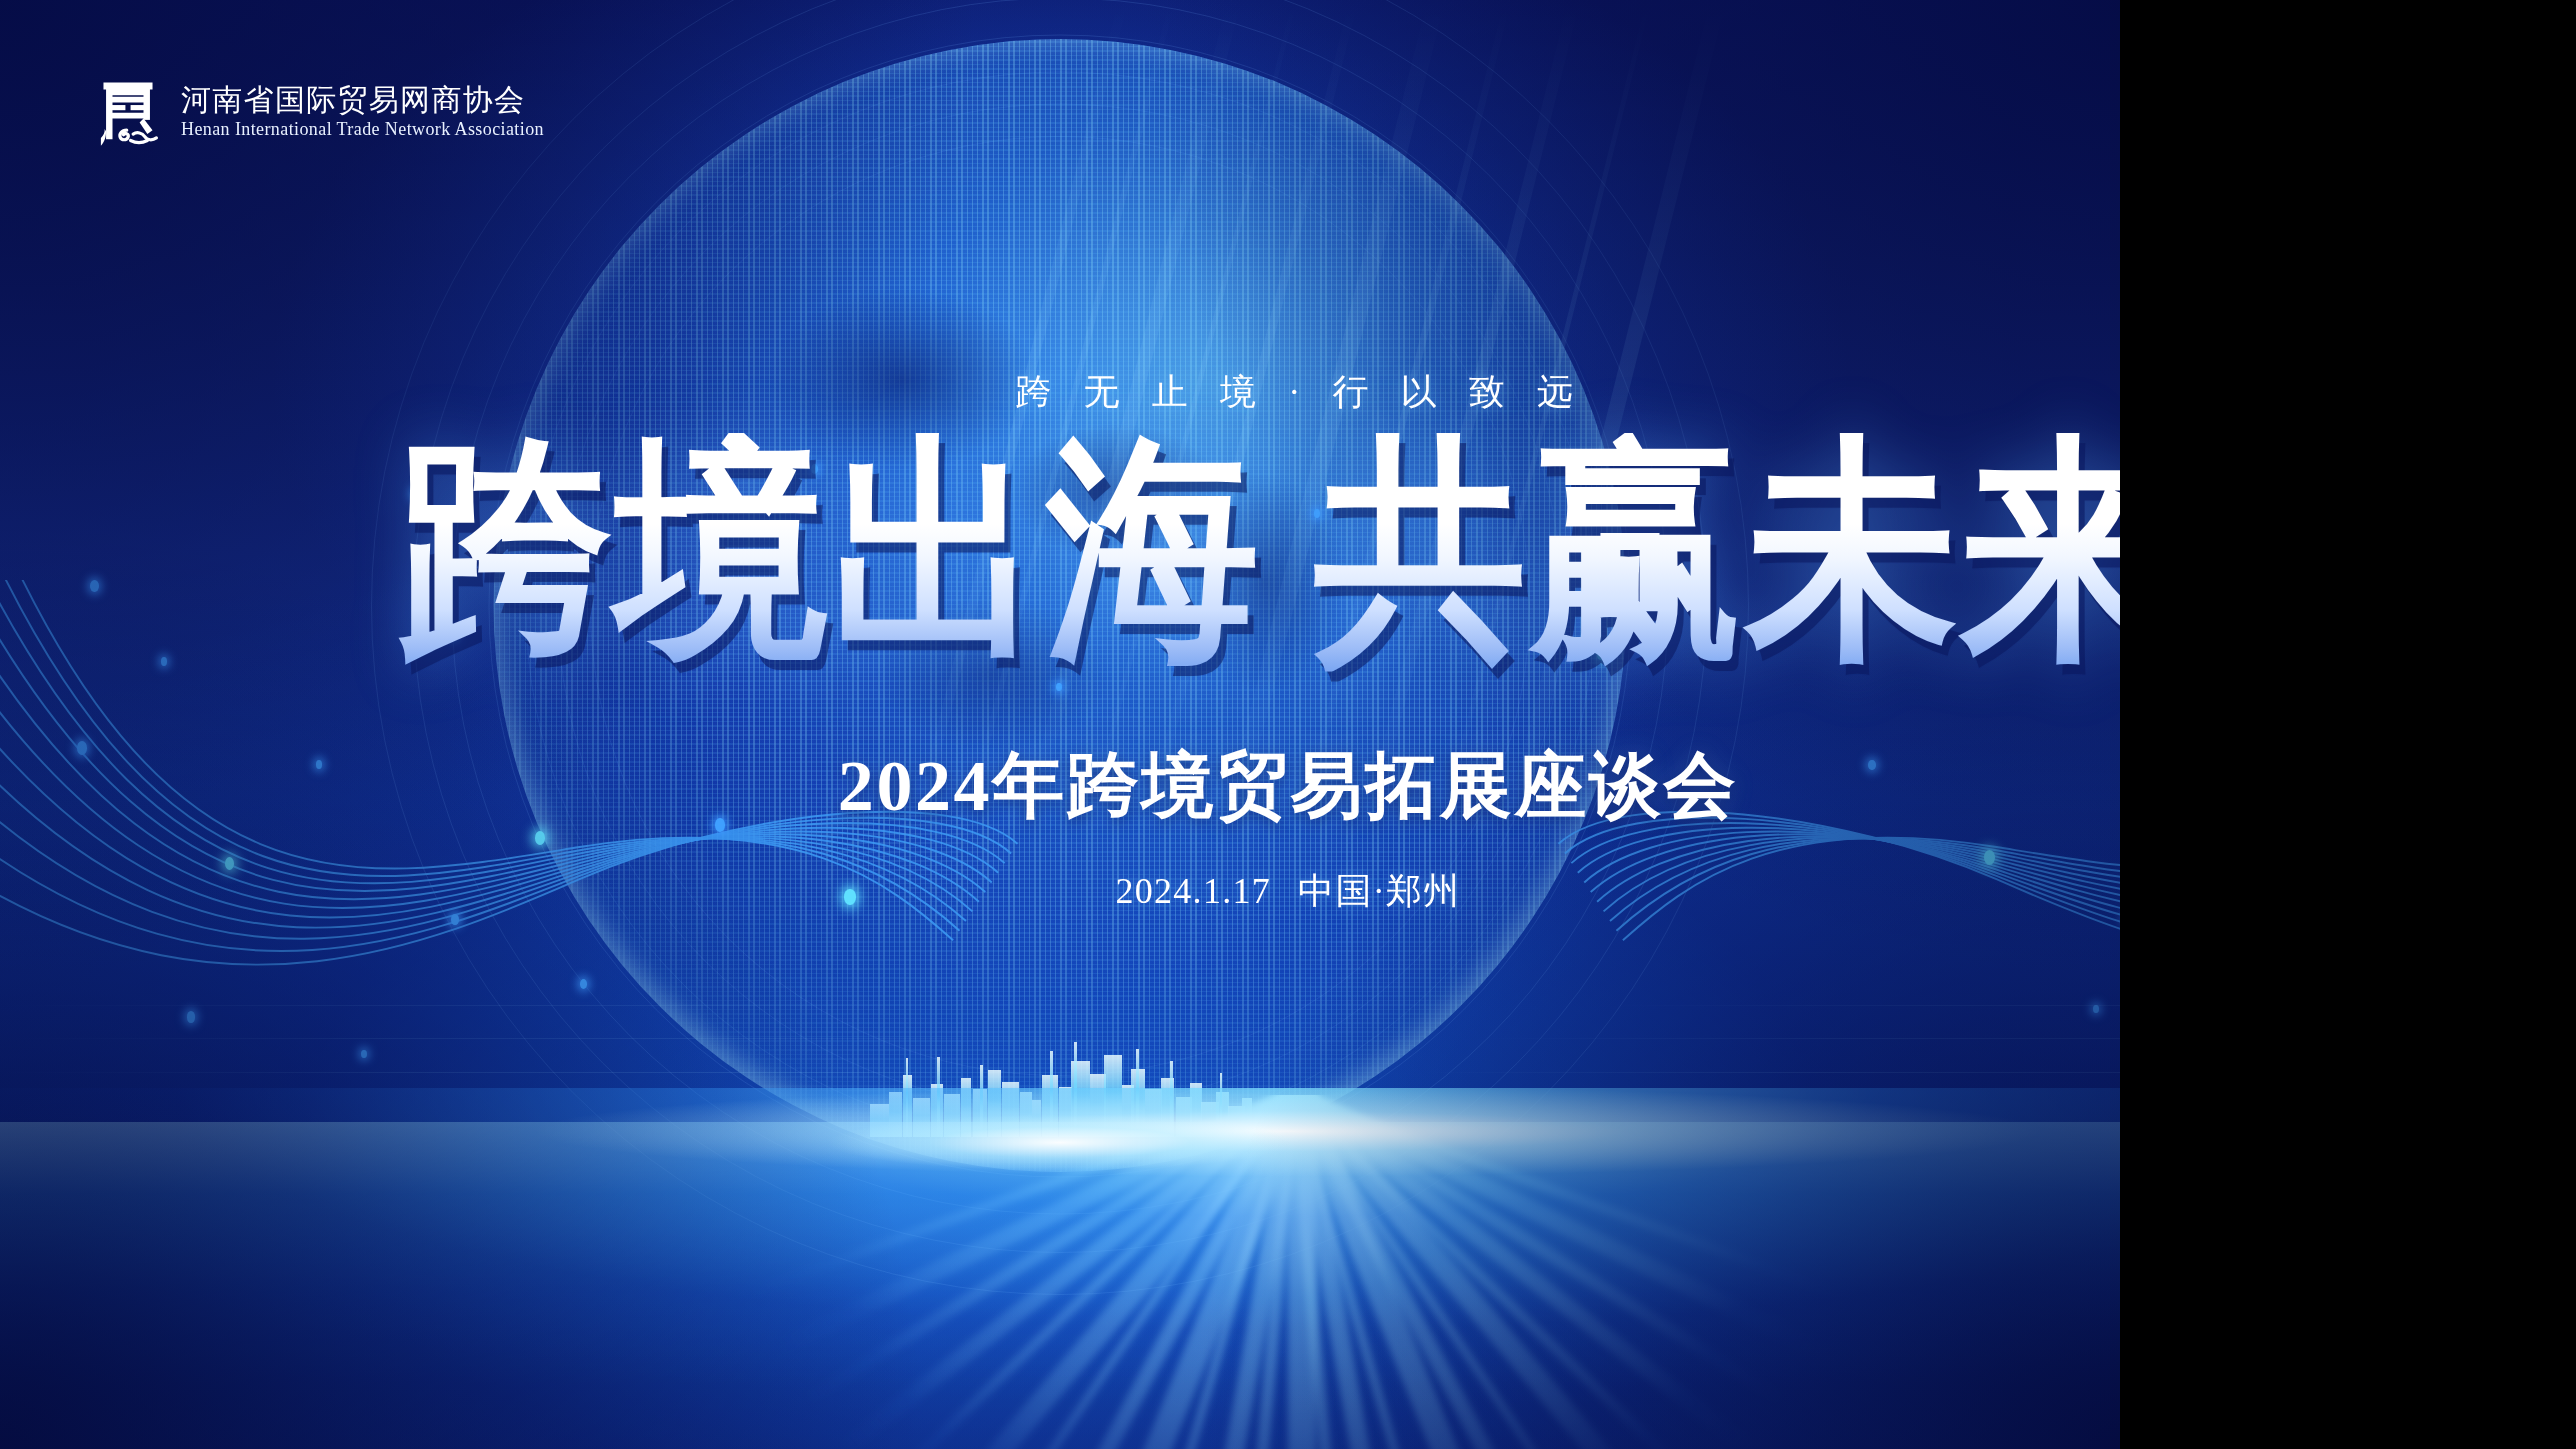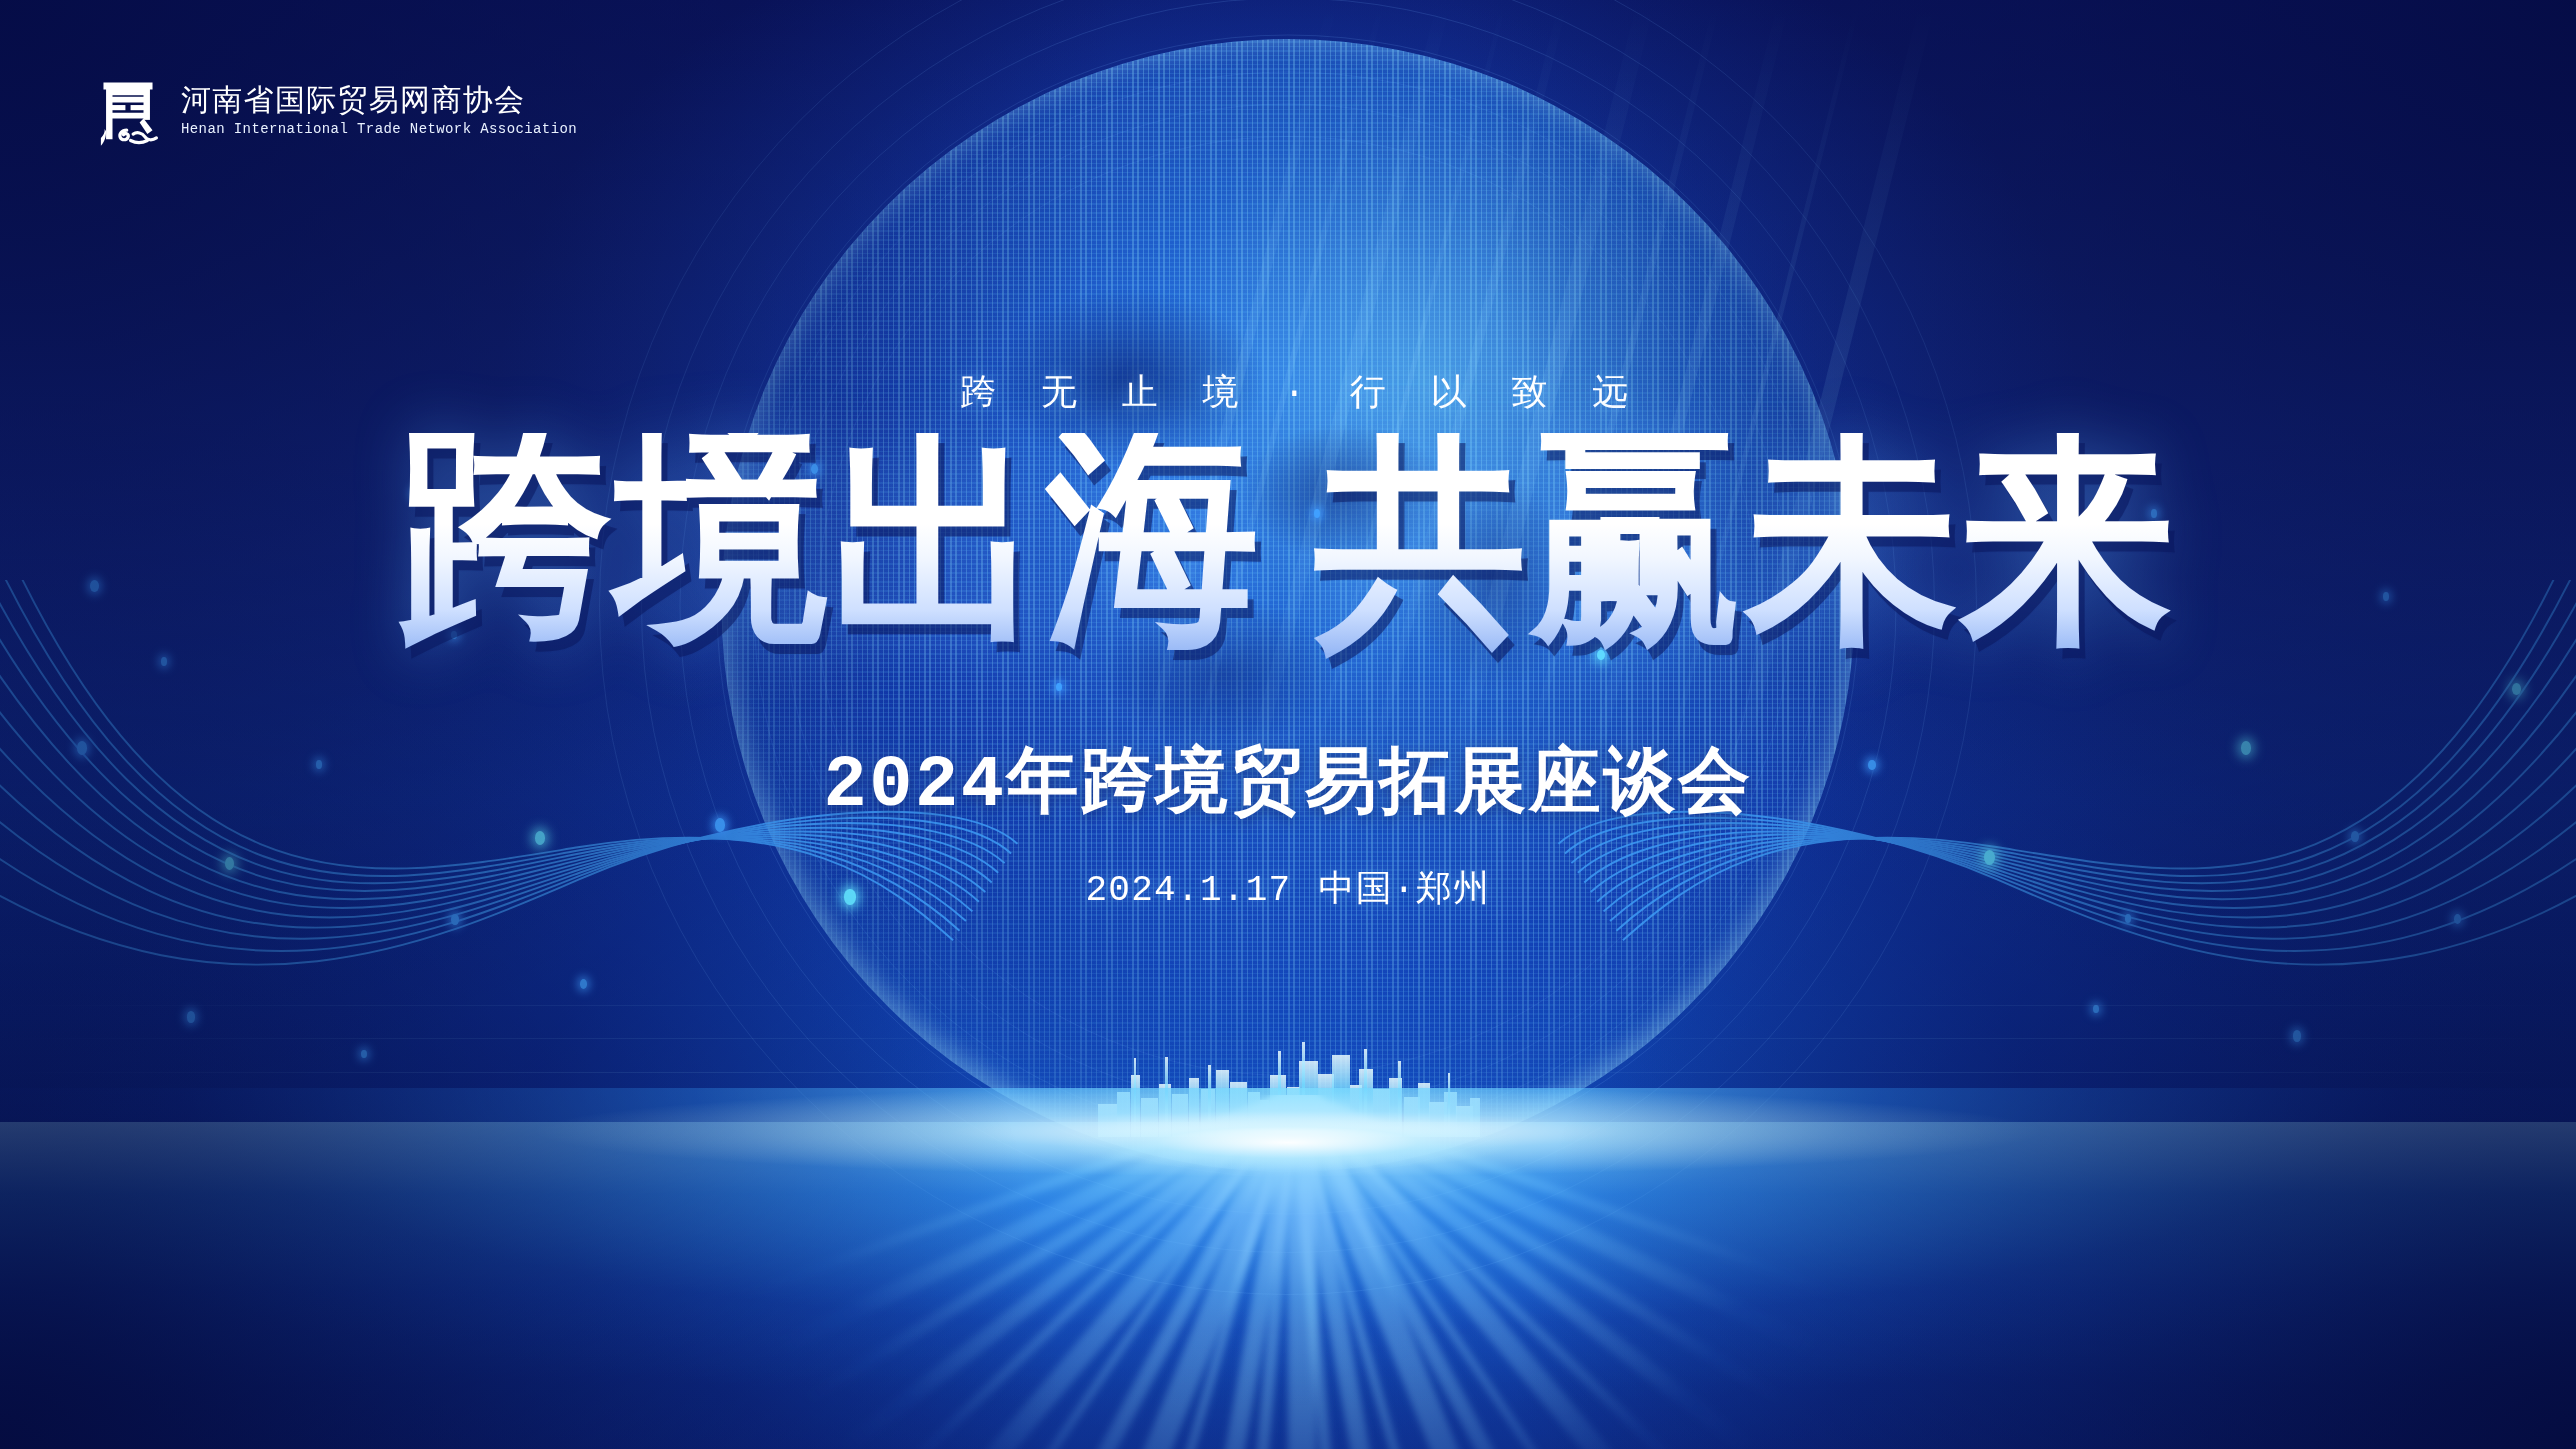--- a/index.html
+++ b/index.html
@@ -1,23 +1,23 @@
 <!DOCTYPE html>
 <html style="font-size:10.3px"><head>
 <meta charset="utf-8">
 <style>
   html,body{margin:0;padding:0;background:#000;}
   *{box-sizing:border-box;}
 
   .stage{
     position:relative;
-    width:2576px;
+    width:2120px;
     height:1449px;
     overflow:hidden;
-    font-family:Liberation Mono, monospace;
+    font-family:Liberation Serif, serif;
     background:
       radial-gradient(ellipse 1095px 708px at 50% 26%, rgba(30,95,220,0.85) 0%, rgba(20,60,180,0.45) 45%, rgba(10,30,120,0.0) 72%),
       radial-gradient(ellipse 1674px 902px at 50% 78%, rgba(25,120,255,0.55) 0%, rgba(14,55,175,0.30) 45%, rgba(8,25,105,0.0) 75%),
       linear-gradient(180deg,#0b1560 0%,#10206e 18%,#132a83 38%,#103090 55%,#0d2a86 70%,#0a1f6e 88%,#081754 100%);
   }
 
   
   .vignette{
     position:absolute;inset:0;
     background:
@@ -121,21 +121,21 @@
 
   
   .logo{position:absolute;left:97px;top:76px;display:flex;align-items:center;gap:22px;}
   .logo-mark{width:62px;height:71px;flex:0 0 auto;}
   .logo-text{display:flex;flex-direction:column;gap:5.2px;}
   .logo-cn{
     font-size:30px;color:#ffffff;letter-spacing:1.3px;font-weight:400;line-height:1;
     white-space:nowrap;
   }
   .logo-en{
-    font-size:14px;color:#e9f1ff;letter-spacing:0.4px;line-height:1;white-space:nowrap;font-weight:300;
+    font-size:18px;color:#e9f1ff;letter-spacing:0.4px;line-height:1;white-space:nowrap;font-weight:300;
   }
 
   
   .content{position:absolute;left:0;top:0;width:2576px;text-align:center;}
 
   .tagline{
     position:absolute;left:0;top:368px;width:2576px;
     font-size:36px;color:#ffffff;letter-spacing:11.6px;font-weight:400;
     text-shadow:0 0 15.5px rgba(120,200,255,0.6);
     padding-left:24px;

